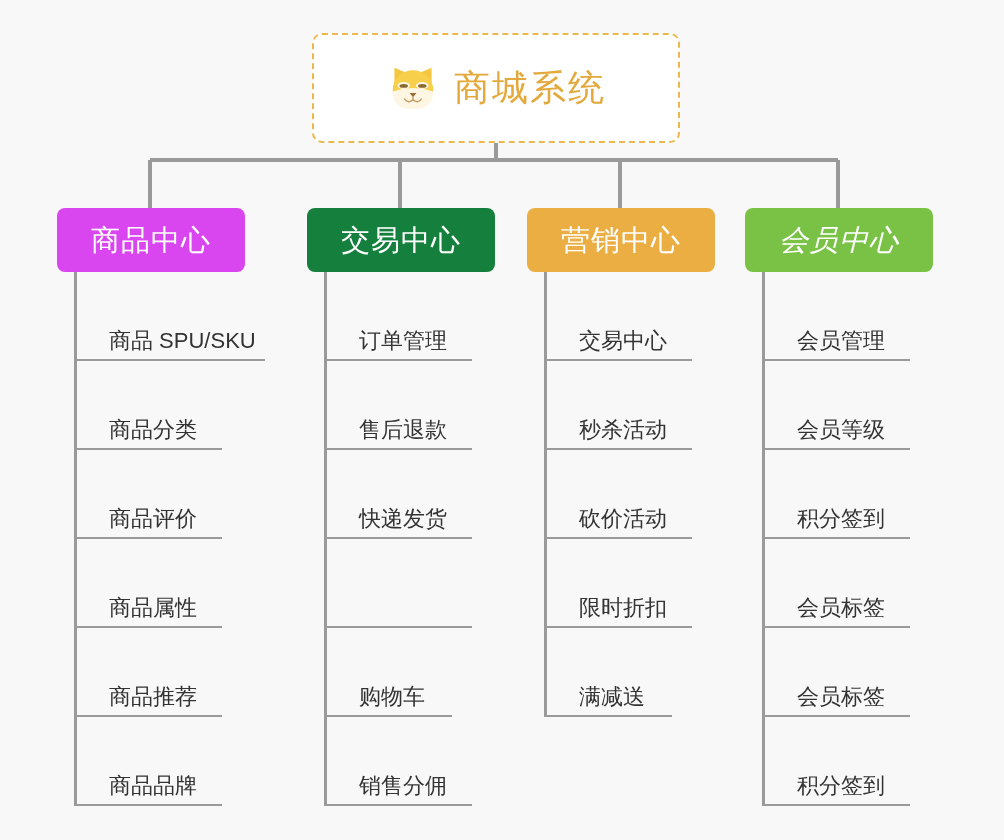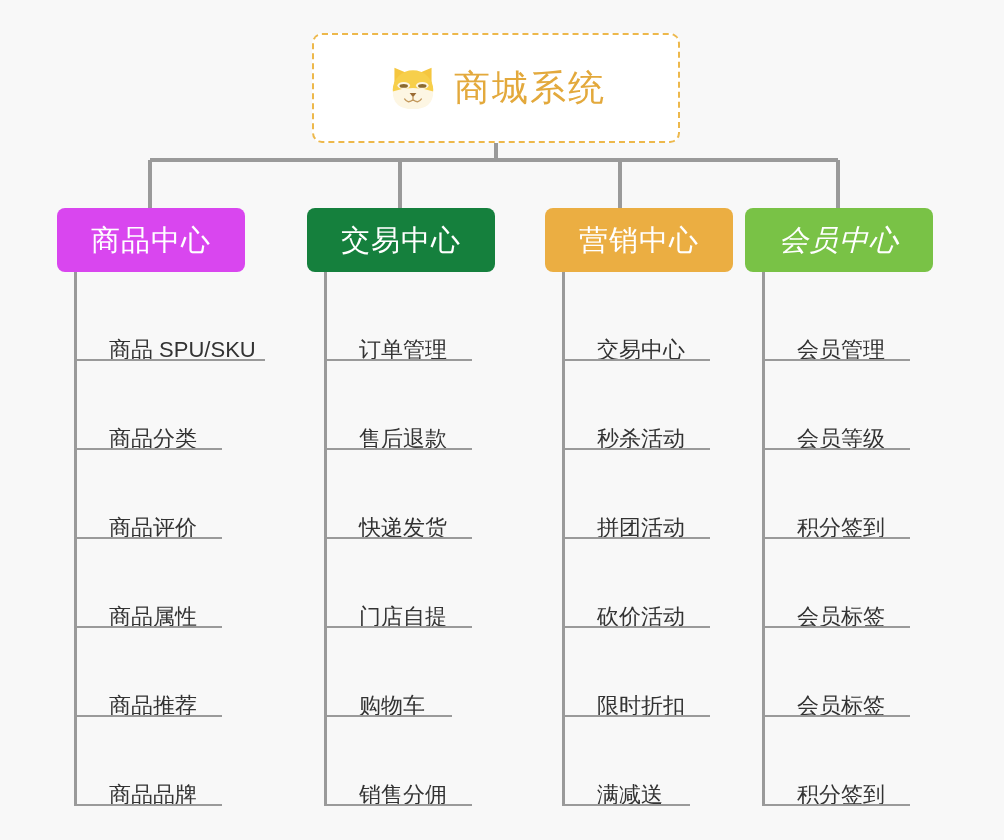--- a/index.html
+++ b/index.html
@@ -99,20 +99,21 @@
     left: 0;
     bottom: 0;
     height: 2px;
     background: #9a9a9a;
   }
   .leaf-label {
     font-size: 22px;
     color: #333333;
     line-height: 1;
     padding-left: 32px;
+    padding-bottom: 9px;
     white-space: nowrap;
   }
 </style>
 </head>
 <body>
 
 <div id="canvas">
 
   <svg id="connectors" viewBox="0 0 1004 840" xmlns="http://www.w3.org/2000/svg">
     <g stroke="#9a9a9a" stroke-width="4" fill="none" stroke-linecap="butt">
@@ -193,49 +194,44 @@
       </div>
       <div class="leaf-item">
         <span class="leaf-label">售后退款</span>
         <span class="leaf-rule" style="width:145px;"></span>
       </div>
       <div class="leaf-item">
         <span class="leaf-label">快递发货</span>
         <span class="leaf-rule" style="width:145px;"></span>
       </div>
       <div class="leaf-item">
-        <span class="leaf-label">门店自提</span>
         <span class="leaf-rule" style="width:145px;"></span>
       </div>
       <div class="leaf-item">
         <span class="leaf-label">购物车</span>
         <span class="leaf-rule" style="width:125px;"></span>
       </div>
       <div class="leaf-item">
         <span class="leaf-label">销售分佣</span>
         <span class="leaf-rule" style="width:145px;"></span>
       </div>
     </div>
   </div>
 
-  <div class="column" style="left:545px;">
+  <div class="column" style="left:527px;">
     <div class="cat-header" style="background:#ebae42;">
       <span>营销中心</span>
     </div>
     <div class="leaf-list">
       <div class="leaf-item">
         <span class="leaf-label">交易中心</span>
         <span class="leaf-rule" style="width:145px;"></span>
       </div>
       <div class="leaf-item">
         <span class="leaf-label">秒杀活动</span>
-        <span class="leaf-rule" style="width:145px;"></span>
-      </div>
-      <div class="leaf-item">
-        <span class="leaf-label">拼团活动</span>
         <span class="leaf-rule" style="width:145px;"></span>
       </div>
       <div class="leaf-item">
         <span class="leaf-label">砍价活动</span>
         <span class="leaf-rule" style="width:145px;"></span>
       </div>
       <div class="leaf-item">
         <span class="leaf-label">限时折扣</span>
         <span class="leaf-rule" style="width:145px;"></span>
       </div>

